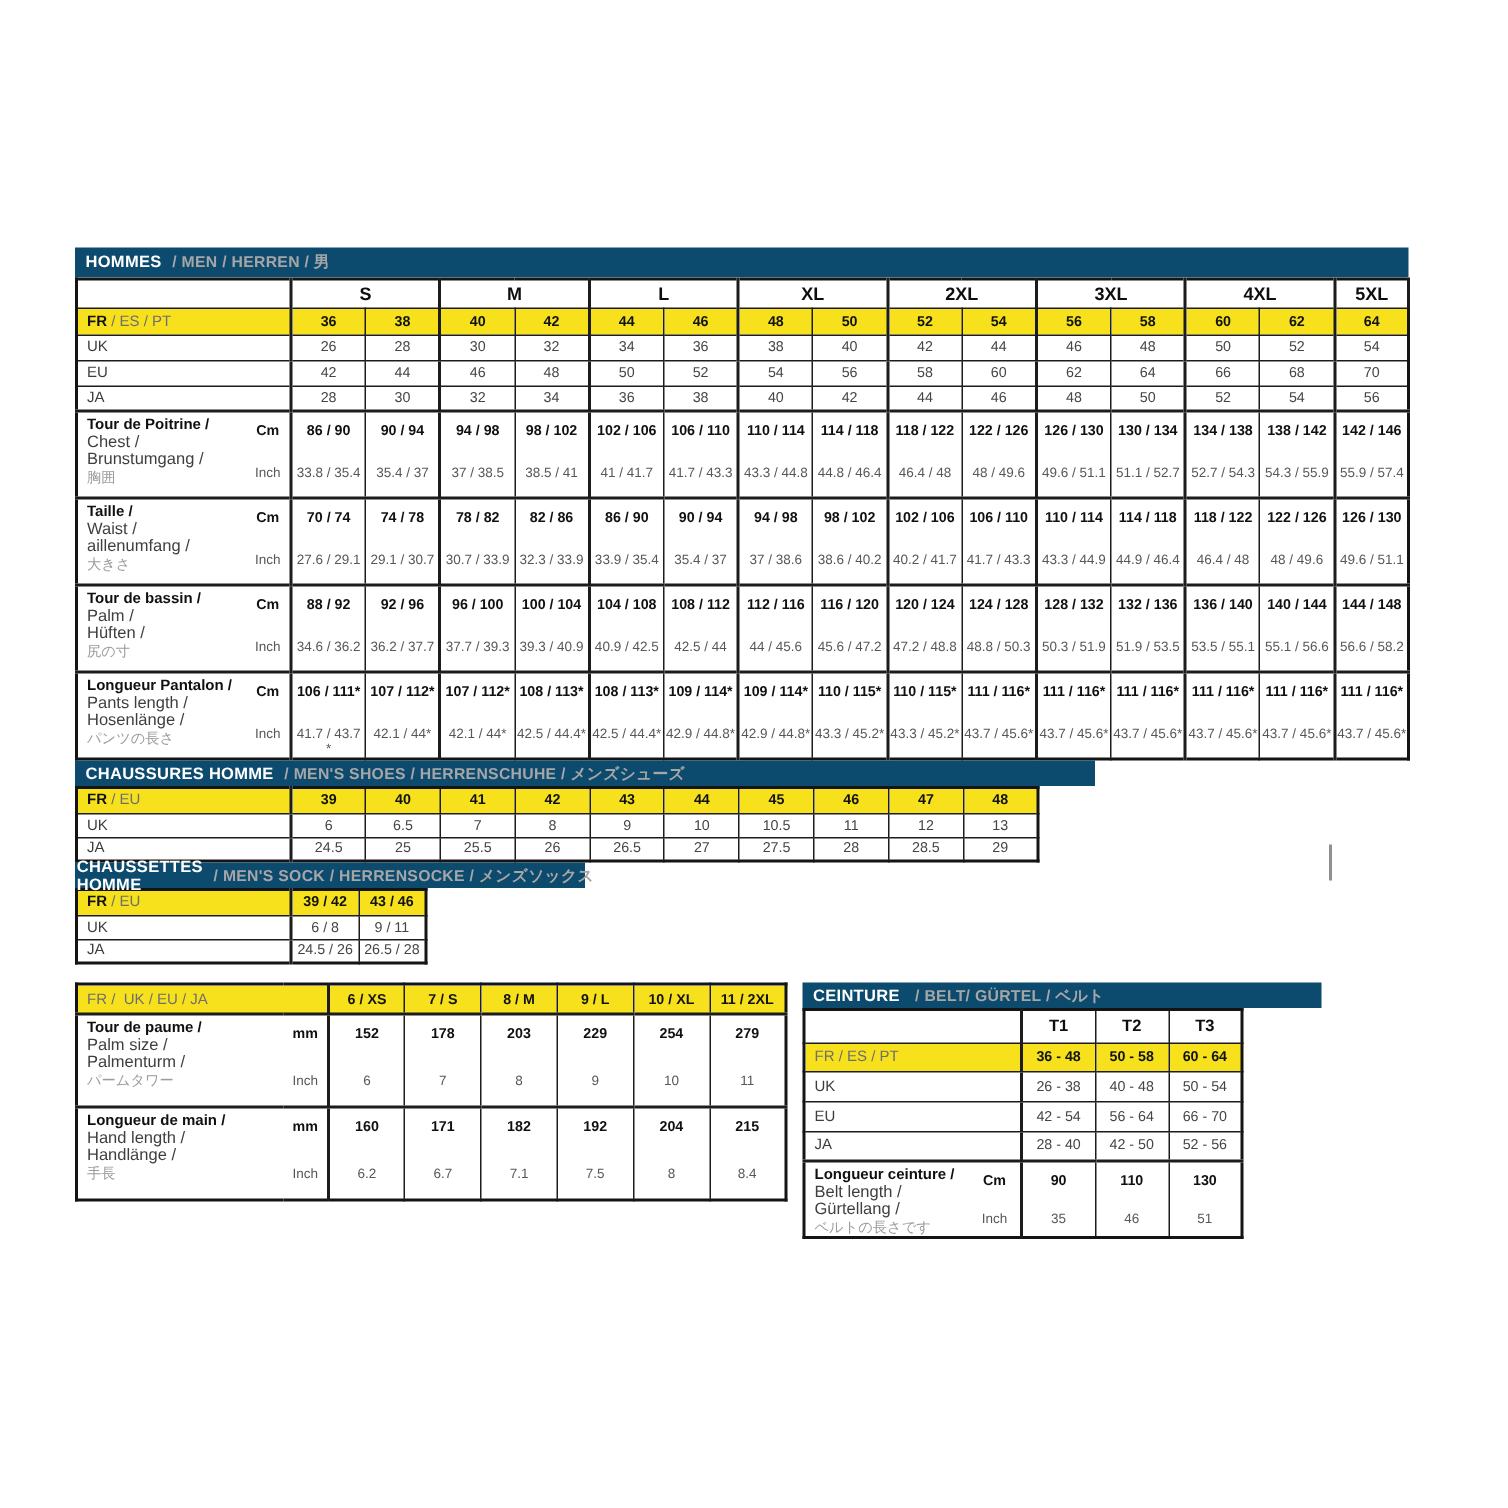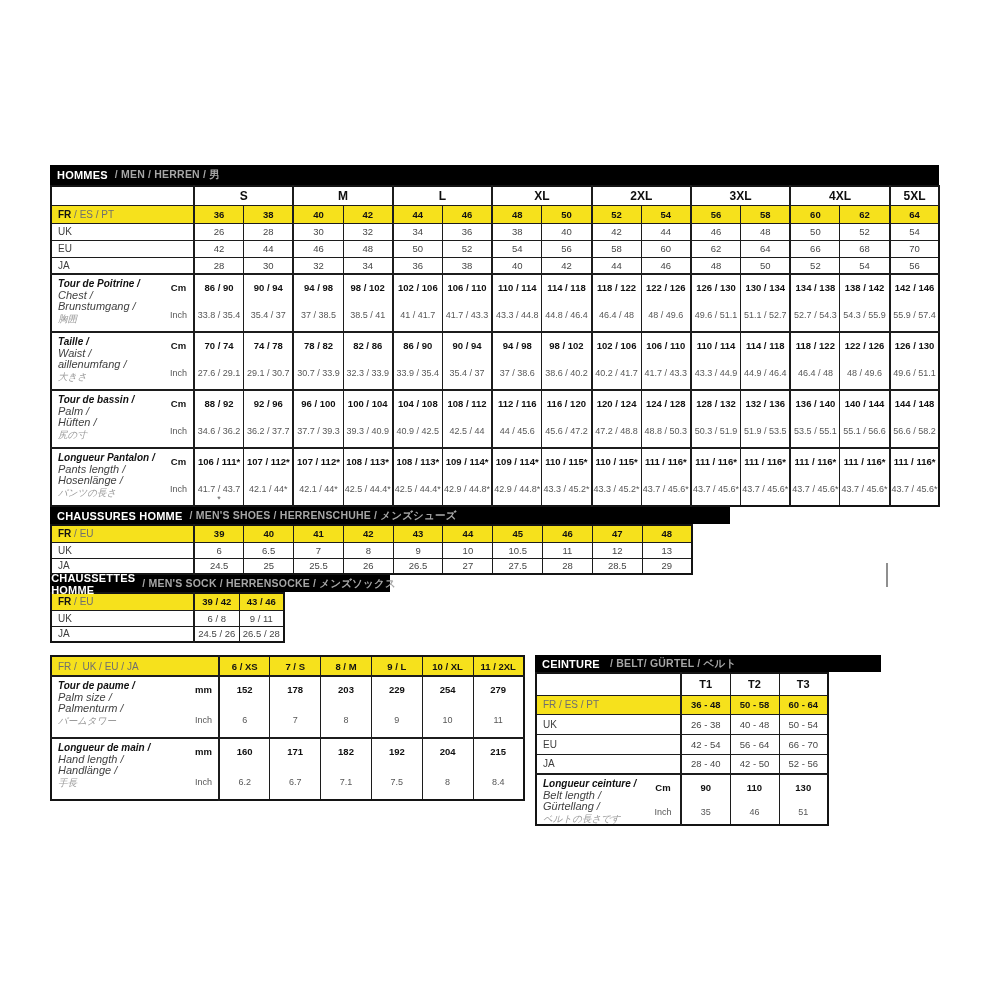--- a/index.html
+++ b/index.html
@@ -6,21 +6,21 @@
   body{
     width:1005px;height:1005px;background:#ffffff;position:relative;
     font-family:"Liberation Sans", sans-serif;
     -webkit-font-smoothing:antialiased;
   }
   .col-stack{position:absolute;left:50px;top:165px;width:889px;}
   .abs{position:absolute;}
 
   
   .bar{
-    background:#000000;color:#fff;display:flex;align-items:center;
+    background:#0c4a6e;color:#fff;display:flex;align-items:center;
     font-size:11px;font-weight:bold;padding-left:7px;box-sizing:border-box;
     letter-spacing:.2px;
   }
   .bar .rest{color:#a6a6a6;margin-left:4px;font-size:10.5px;font-weight:bold;white-space:pre;}
 
   
   table{border-collapse:collapse;table-layout:fixed;background:#fff;border:2px solid #141414;}
   td{
     border:1px solid #1c1c1c;text-align:center;vertical-align:middle;
     padding:0;overflow:hidden;font-size:9.5px;color:#454545;box-sizing:border-box;
@@ -35,21 +35,20 @@
   .yl-rest{color:#6f6f6f;font-weight:normal;white-space:pre;}
   .group-row td{font-weight:bold;font-size:12px;color:#0e0e0e;}
   .gcell{border-left-width:2px;border-right-width:2px;}
   .fsep{border-left-width:2px;} 
 
   
   .block-row td{border-top-width:2px;vertical-align:top;}
   .lbl-cell{
     text-align:left;padding:3px 2px 0 6px;border-right-style:hidden;
     line-height:11.6px;
-    font-style:italic;
   }
   .lbl-cell .l0{font-weight:bold;color:#101010;font-size:10px;}
   .lbl-cell .l1,.lbl-cell .l2{color:#3f3f3f;font-size:11px;}
   .lbl-cell .l3{color:#9b9b9b;font-size:9.5px;}
   .unit-cell{border-left-style:hidden;border-right-width:2px;vertical-align:top;}
   .cm-val{font-weight:bold;font-size:9.5px;color:#101010;margin-top:7px;}
   .in-val{font-size:9px;color:#575757;margin-top:17px;font-weight:normal;}
 
   
   #hommes-table{width:889px;}

